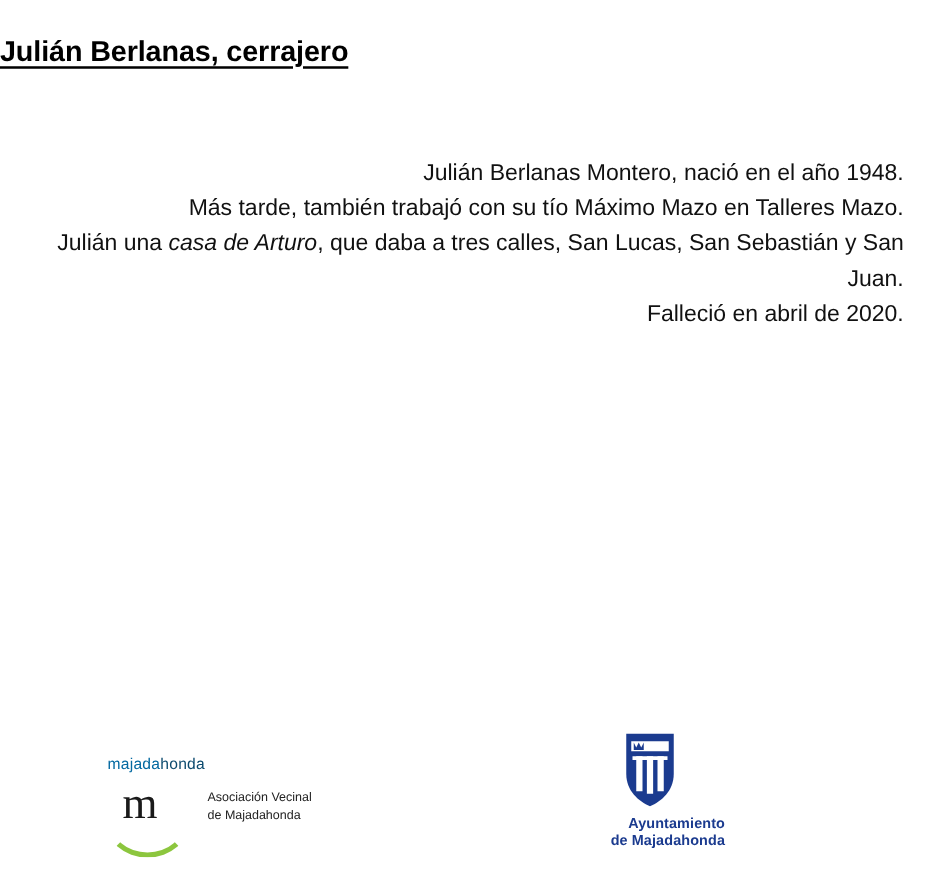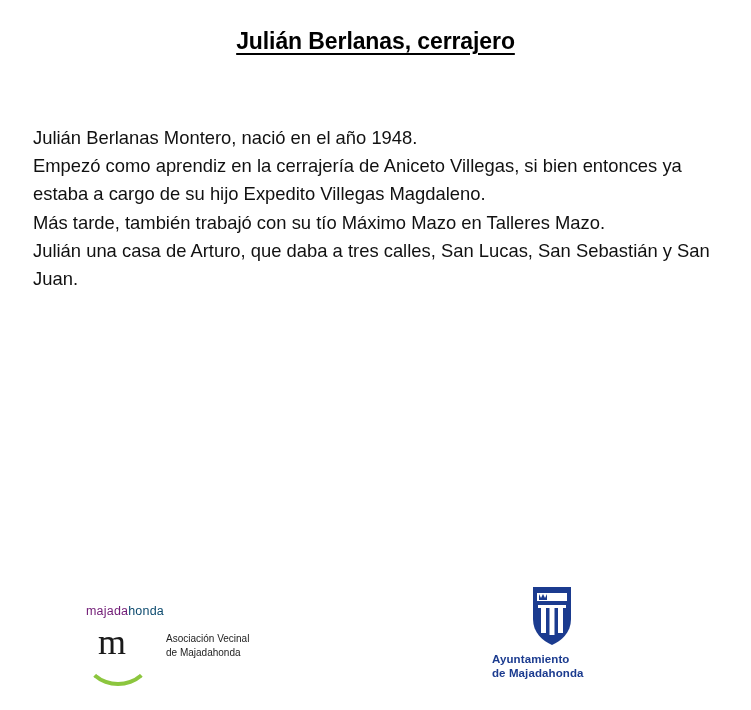--- a/index.html
+++ b/index.html
@@ -18,58 +18,60 @@
   .page {
     position: relative;
     width: 751px;
     height: 710px;
   }
   .title {
     position: absolute;
     top: 28px;
     left: 0;
     width: 751px;
-    text-align: center;
+    text-align: left;
     font-size: 23px;
     font-weight: bold;
     text-decoration: underline;
     text-underline-offset: 4px;
     letter-spacing: -0.1px;
   }
   .body-text {
     position: absolute;
     top: 124px;
     left: 33px;
     width: 690px;
     font-size: 18.4px;
     line-height: 28.2px;
     color: #111111;
   }
   .body-text p {
     margin: 0;
+    text-align: right;
   }
   .italic {
+    font-style: italic;
   }
   
   .logo-avm {
     position: absolute;
     left: 78px;
     top: 604px;
     width: 260px;
     height: 80px;
   }
   .avm-word {
     position: absolute;
     left: 8px;
     top: 0px;
     font-size: 12.5px;
     letter-spacing: 0.2px;
     white-space: nowrap;
   }
-  .avm-word .dark { color: #701a75; }
+  .avm-word .dark { color: #0369a1; }
   .avm-word .green { color: #0c4a6e; }
   .avm-mark {
     position: absolute;
     left: 6px;
     top: 18px;
     width: 70px;
     height: 60px;
   }
   .avm-m {
     position: absolute;
@@ -97,25 +99,25 @@
   .avm-text {
     position: absolute;
     left: 88px;
     top: 28px;
     font-size: 10px;
     line-height: 14px;
     color: #222222;
   }
   .logo-ayto {
     position: absolute;
-    left: 492px;
+    left: 460px;
     top: 585px;
     width: 120px;
     height: 105px;
-    text-align: left;
+    text-align: right;
   }
   .ayto-shield {
     position: relative;
     margin: 0 auto;
     width: 46px;
     height: 62px;
   }
   .ayto-shield svg { display: block; }
   .ayto-text {
     margin-top: 6px;
@@ -128,23 +130,23 @@
 </style>
 </head>
 <body>
 
 <div class="page">
 
   <div class="title">Julián Berlanas, cerrajero</div>
 
   <div class="body-text">
     <p>Julián Berlanas Montero, nació en el año 1948.</p>
-    <p>Empezó como aprendiz en la cerrajería de Aniceto Villegas, si bien entonces ya estaba a cargo de su hijo Expedito Villegas Magdaleno.</p>
     <p>Más tarde, también trabajó con su tío Máximo Mazo en Talleres Mazo.</p>
     <p><span>Julián una </span><span class="italic">casa de Arturo</span><span>, que daba a tres calles, San Lucas, San Sebastián y San Juan.</span></p>
+    <p>Falleció en abril de 2020.</p>
   </div>
 
   <div class="logo-avm">
     <div class="avm-word"><span class="dark">majada</span><span class="green">honda</span></div>
     <div class="avm-mark">
       <div class="avm-m">m</div>
       <div class="avm-smile"></div>
     </div>
     <div class="avm-text">
       <div>Asociación Vecinal</div>

